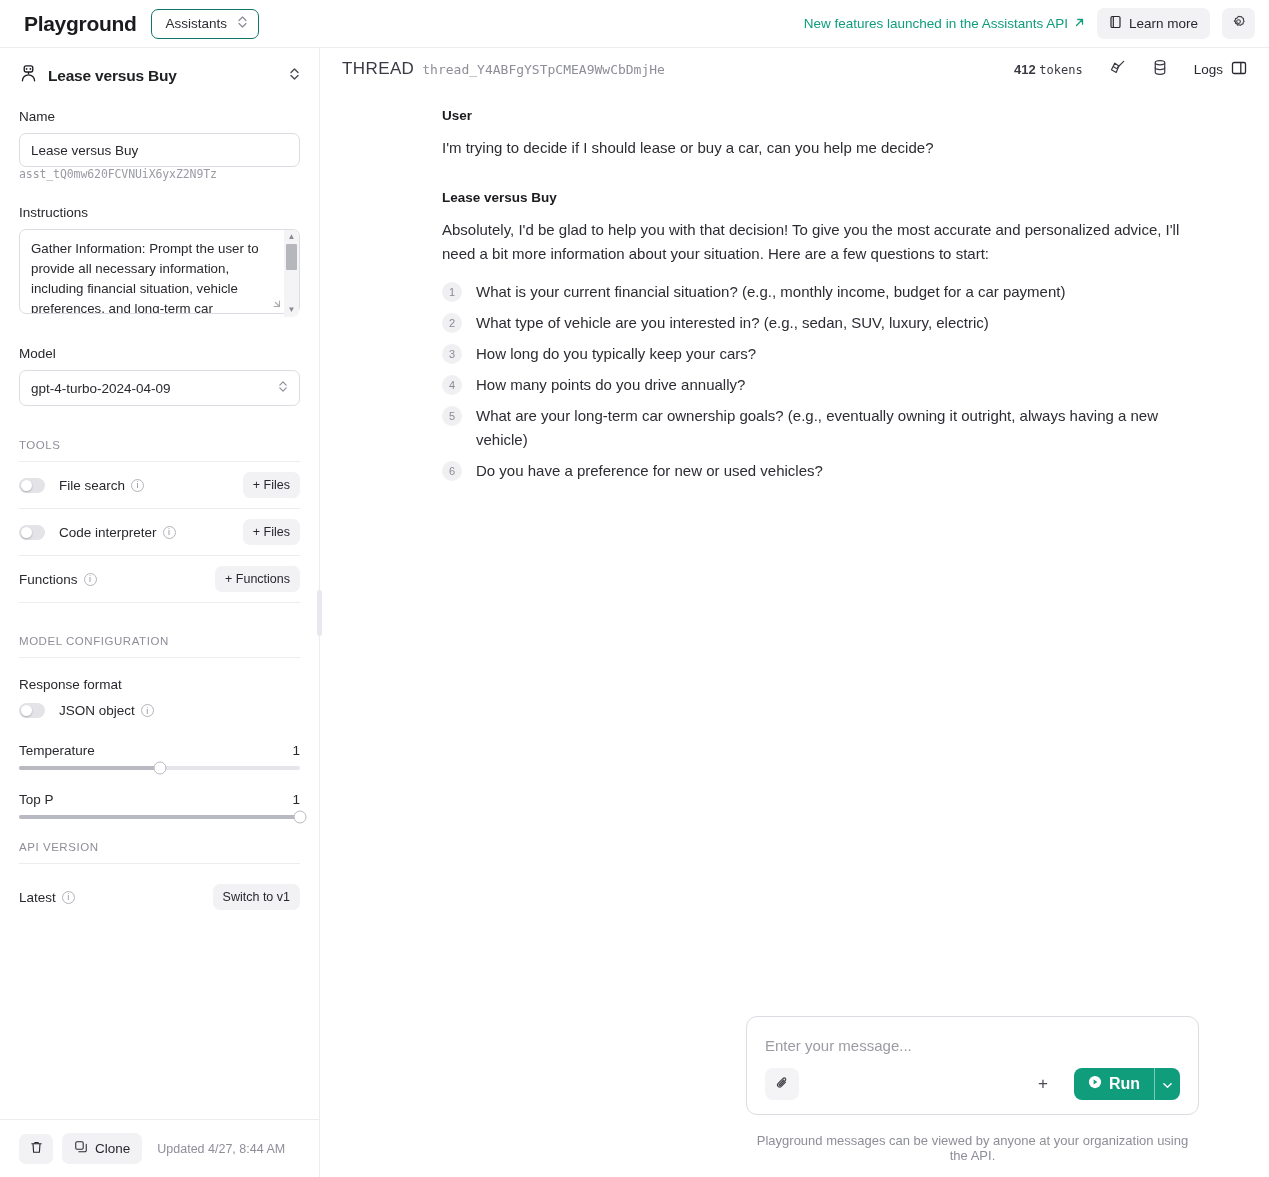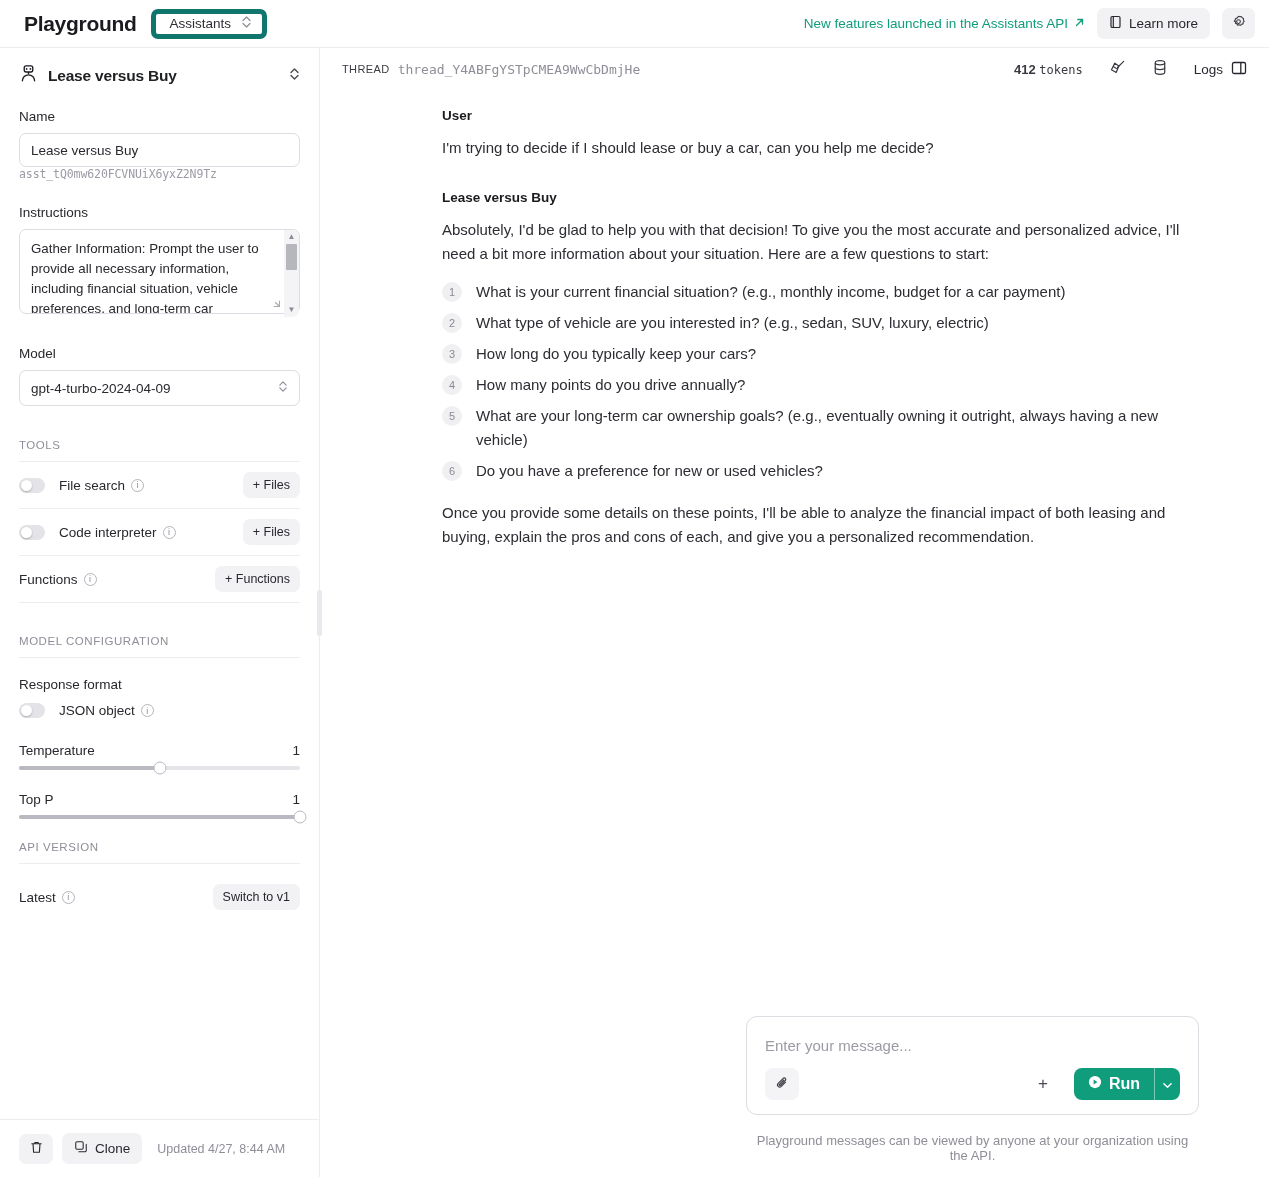--- a/index.html
+++ b/index.html
@@ -21,21 +21,21 @@
     background: #fff;
   }
   .brand {
     font-size: 21px; font-weight: 700; letter-spacing: -0.3px;
     color: #1a1a1f;
   }
   .mode-select {
     margin-left: 14px;
     display: flex; align-items: center; gap: 10px;
     height: 30px; padding: 0 10px 0 14px;
-    border: 5px solid #0f766e; border-radius: 7px;
+    border: 1px solid #0f766e; border-radius: 7px;
     background: #fff; font-size: 13.5px; color: #2d2d33;
     cursor: pointer;
   }
   .topbar-right {
     margin-left: auto;
     display: flex; align-items: center; gap: 12px;
   }
   .feature-link {
     font-size: 13.5px; color: #0f9d7c; font-weight: 500;
     display: flex; align-items: center; gap: 6px;
@@ -185,21 +185,21 @@
     width: 5px; height: 46px; border-radius: 3px; background: #e8e8ee;
     cursor: col-resize; z-index: 5;
   }
 
   
   .main { flex: 1; display: flex; flex-direction: column; min-width: 0; background: #fff; }
   .thread-bar {
     height: 42px; display: flex; align-items: center;
     padding: 0 22px 0 22px; gap: 8px;
   }
-  .thread-cap { font-size: 11px; letter-spacing: 0.4px; color: #3a3a42; }
+  .thread-cap { font-size: 17px; letter-spacing: 0.4px; color: #3a3a42; }
   .thread-id { font-family: "DejaVu Sans Mono", monospace; font-size: 13px; color: #8e8e98; }
   .thread-right { margin-left: auto; display: flex; align-items: center; gap: 26px; }
   .tok { font-size: 13px; color: #3a3a42; }
   .tok b { font-weight: 700; }
   .tok .m { font-family: "DejaVu Sans Mono", monospace; font-size: 12px; }
   .logs-btn { display: flex; align-items: center; gap: 8px; font-size: 13.5px; color: #28282e; cursor: pointer; }
   .icon-plain { cursor: pointer; display: flex; align-items: center; }
 
   .conversation { flex: 1; overflow: hidden; padding: 18px 60px 0 122px; }
   .msg { margin-bottom: 30px; }
@@ -508,21 +508,20 @@
               </li>
             <li>
                 <span class="num-badge">5</span>
                 <span>What are your long-term car ownership goals? (e.g., eventually owning it outright, always having a new vehicle)</span>
               </li>
             <li>
                 <span class="num-badge">6</span>
                 <span>Do you have a preference for new or used vehicles?</span>
               </li>
           </ol>
-          <p>Once you provide some details on these points, I'll be able to analyze the financial impact of both leasing and buying, explain the pros and cons of each, and give you a personalized recommendation.</p>
         </div>
       </div>
     </div>
 
     <div class="composer-area">
       <div class="composer">
         <div class="composer-ph">Enter your message...</div>
         <div class="composer-row">
           <button class="clip-btn">
             <span>

